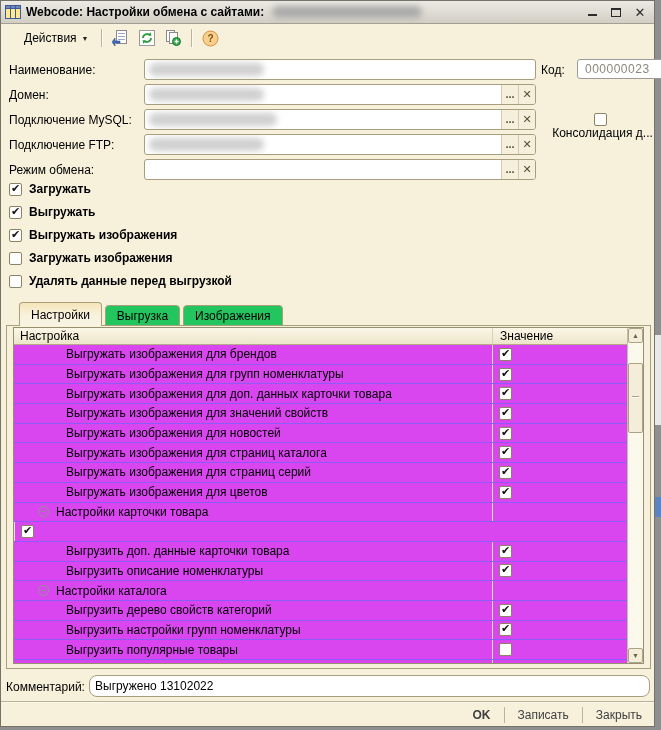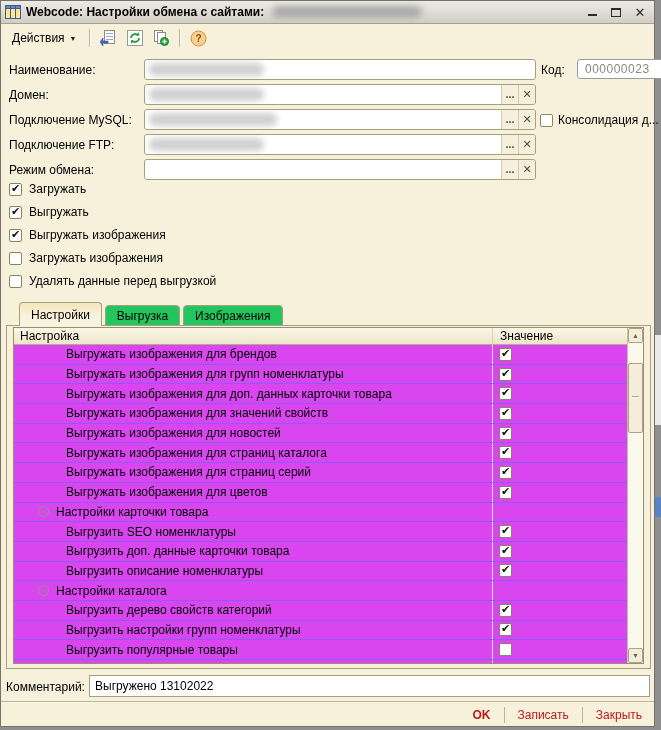--- a/index.html
+++ b/index.html
@@ -32,42 +32,42 @@
   .title-blur{width:150px;height:12px;margin-left:8px;background:#ABABAB;border-radius:6px;filter:blur(3px);}
   .win-controls{margin-left:auto;display:flex;align-items:center;gap:8px;padding-right:2px;}
   .wc{width:16px;height:14px;display:flex;align-items:center;justify-content:center;color:#2b2b2b;}
   .glyph-min{width:9px;height:8px;border-bottom:2px solid #2b2b2b;}
   .glyph-max{width:10px;height:9px;border:1px solid #2b2b2b;border-top:2px solid #2b2b2b;}
   .glyph-close{font-size:13px;font-weight:bold;line-height:1;}
 
   
   .toolbar{
     position:absolute;left:0;top:23px;right:0;height:28px;
-    display:flex;align-items:center;padding:0 4px;
+    display:flex;align-items:center;padding:0 16px;
   }
   .actions-btn{display:flex;align-items:center;padding:3px 6px;border:1px solid transparent;border-radius:3px;}
   .actions-btn .arr{font-size:7px;margin-left:5px;color:#222;}
   .tsep{width:2px;height:18px;border-left:1px solid #BBB49A;border-right:1px solid #FDFAF0;margin:0 5px;}
   .icon-btn{width:22px;height:21px;display:flex;align-items:center;justify-content:center;border:1px solid transparent;border-radius:3px;margin:0 2px;}
 
   
   .flabel{position:absolute;left:8px;white-space:nowrap;}
   .field{position:absolute;left:143px;height:21px;border:1px solid #A79E7D;border-radius:3px;background:#fff;display:flex;overflow:hidden;}
   .fin{flex:1;position:relative;padding:2px 4px;}
   .fbtn{width:17px;border-left:1px solid #D3CCB0;background:#F5EFDC;display:flex;align-items:center;justify-content:center;color:#55502E;font-weight:bold;font-size:11px;line-height:1;}
   .blurval{position:absolute;left:4px;top:3px;height:13px;width:115px;background:#CBCBCB;border-radius:6px;filter:blur(3px);opacity:.9;}
   .code-box{position:absolute;left:576px;width:92px;height:20px;border:1px solid #9B9B9B;border-radius:3px;background:#fff;color:#8B887C;padding:2px 0 0 7px;letter-spacing:.5px;}
   .cb{width:13px;height:13px;border:1px solid #8A8463;border-radius:2px;background:#fff;position:relative;flex:0 0 auto;}
   .cb.checked::after{content:"✔";position:absolute;left:1px;top:-2px;font-size:11px;font-weight:bold;color:#111;}
-  .side-chk{position:absolute;left:539px;display:flex;align-items:center;width:120px;overflow:hidden;}
+  .side-chk{position:absolute;left:539px;display:flex;align-items:center;width:120px;overflow:hidden;flex-direction:column;}
   .side-chk .lbl{margin-left:5px;white-space:nowrap;}
 
   
   .flags{position:absolute;left:8px;top:181px;}
-  .flag{display:flex;align-items:center;height:14px;margin-bottom:9px;}
+  .flag{display:flex;align-items:center;height:14px;margin-bottom:9px;font-weight:bold;}
   .flag .lbl{margin-left:7px;white-space:nowrap;}
 
   
   .tabs{position:absolute;left:18px;top:301px;height:24px;display:flex;align-items:flex-end;z-index:5;}
   .tab{border:1px solid #A89F7D;border-radius:4px 4px 0 0;padding:3px 11px;background:#22c55e;height:21px;margin-right:3px;white-space:nowrap;}
   .tab.active{background:linear-gradient(#F6E5B9,#F8F3E1 60%);height:24px;padding-top:5px;border-bottom:none;}
   .panel{position:absolute;left:5px;top:324px;width:645px;height:344px;border:1px solid #A89F7D;background:#F7F1DC;}
 
   
   .table{position:absolute;left:6px;top:1px;width:631px;height:337px;border:1px solid #97906F;background:#fff;overflow:hidden;padding-left:40px;}
@@ -85,24 +85,24 @@
   
   .vscroll{position:absolute;top:0;right:0;width:16px;height:100%;border-left:1px solid #C6BFA3;background:#FBF8EC;}
   .sbtn{position:absolute;left:0;width:15px;height:15px;background:#F3EDD9;border:1px solid #ABA383;border-radius:2px;color:#6B6445;font-size:7px;display:flex;align-items:center;justify-content:center;}
   .sbtn.up{top:0;}
   .sbtn.down{bottom:0;}
   .thumb{position:absolute;left:0;top:35px;width:15px;height:70px;background:#F3EDD9;border:1px solid #ABA383;border-radius:2px;}
   .thumb::after{content:"";position:absolute;left:3px;right:3px;top:32px;border-top:1px solid #ABA383;border-bottom:1px solid #fff;}
 
   
   .comment-label{position:absolute;left:5px;top:679px;}
-  .comment-field{position:absolute;left:88px;top:674px;width:561px;height:22px;border:1px solid #A79E7D;border-radius:0;background:#fff;padding:3px 5px;white-space:nowrap;overflow:hidden;}
+  .comment-field{position:absolute;left:88px;top:674px;width:561px;height:22px;border:1px solid #A79E7D;border-radius:8px;background:#fff;padding:3px 5px;white-space:nowrap;overflow:hidden;}
   .footline{position:absolute;left:0;right:0;top:700px;border-top:1px solid #B9B295;border-bottom:1px solid #FBF8EC;}
   .footer{position:absolute;left:0;right:8px;top:703px;height:22px;display:flex;align-items:center;justify-content:flex-end;}
-  .fbtn-txt{padding:2px 4px;color:#b91c1c;white-space:nowrap;}
+  .fbtn-txt{padding:2px 4px;color:#404040;white-space:nowrap;}
   .fbtn-txt.default{font-weight:bold;}
   .fsep{width:1px;height:16px;background:#BBB49A;margin:0 9px;}
 </style>
 </head>
 <body>
 
 <div class="bg-strip"></div>
 <div class="bg-patch-light"></div>
 <div class="bg-patch-blue"></div>
 
@@ -318,23 +318,20 @@
             </div>
           </div>
           <div class="trow group">
             <div class="name">
               <span class="expander"></span>
               <span>Настройки карточки товара</span>
             </div>
             <div class="val"></div>
           </div>
           <div class="trow">
-            <div class="name">
-              <span>Выгрузить SEO номенклатуры</span>
-            </div>
             <div class="val">
               <span class="cb checked"></span>
             </div>
           </div>
           <div class="trow">
             <div class="name">
               <span>Выгрузить доп. данные карточки товара</span>
             </div>
             <div class="val">
               <span class="cb checked"></span>

